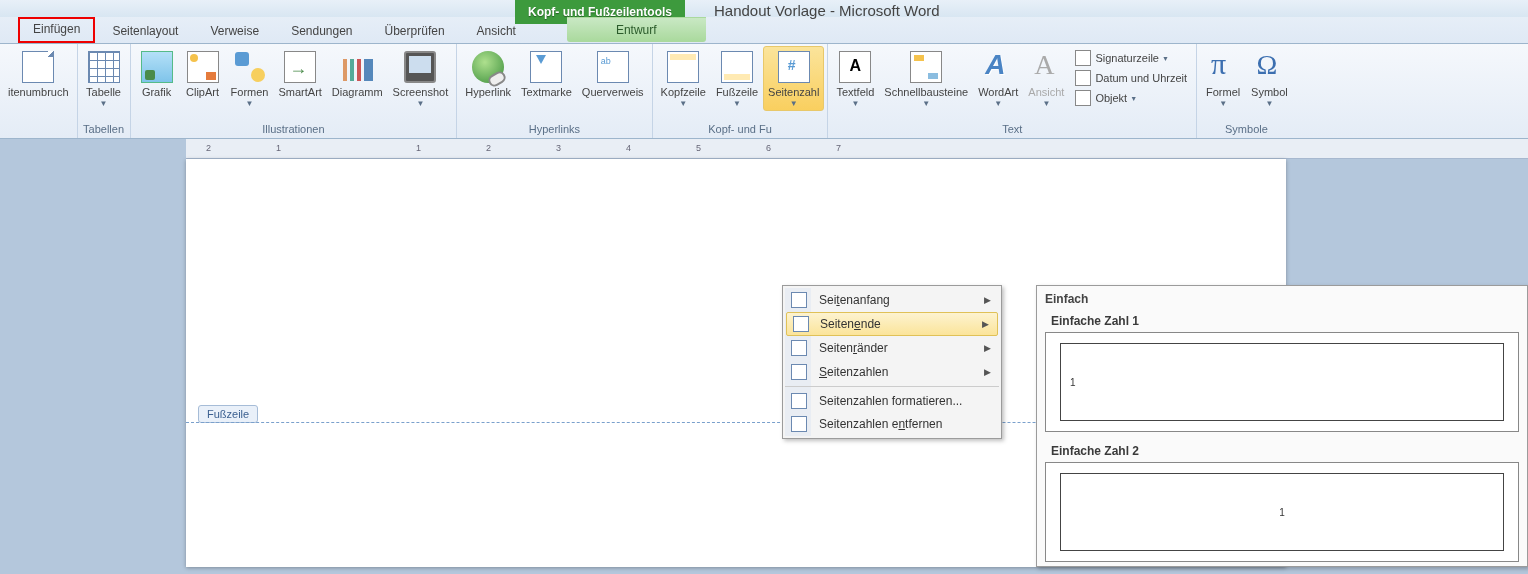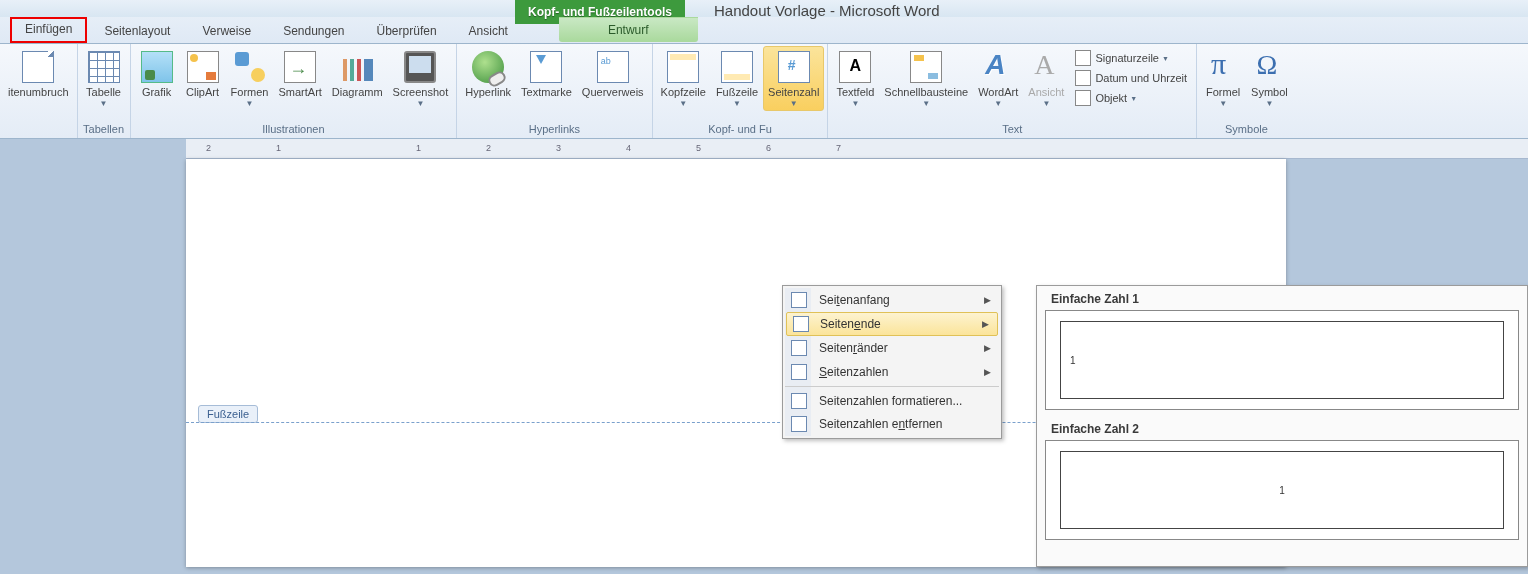--- a/index.html
+++ b/index.html
@@ -4,21 +4,21 @@
 <style>
 * { margin: 0; padding: 0; box-sizing: border-box; font-family: "Segoe UI", Tahoma, sans-serif; }
 body { width: 1528px; height: 574px; background: #b4c7dc; overflow: hidden; font-size: 12px; }
 
 
 .title-bar { height: 17px; background: linear-gradient(#e8f0f8,#d8e6f2); display: flex; align-items: center; position: relative; }
 .contextual-tab-title { position: absolute; left: 515px; top: 0; width: 170px; height: 24px; background: #3d9a3d; color: #fff; text-align: center; font-size: 12px; line-height: 24px; font-weight: bold; text-shadow: 0 1px 1px rgba(0,0,0,.4); }
 .window-title { position: absolute; left: 714px; top: 2px; font-size: 15px; color: #444; }
 
 
-.ribbon-tabs { height: 27px; background: linear-gradient(#e6eef7,#dfe9f5); display: flex; align-items: flex-end; padding-left: 10px; border-bottom: 1px solid #9db5cc; }
+.ribbon-tabs { height: 27px; background: linear-gradient(#e6eef7,#dfe9f5); display: flex; align-items: flex-end; padding-left: 18px; border-bottom: 1px solid #9db5cc; }
 .ribbon-tab { padding: 5px 14px 5px; color: #444; cursor: pointer; border: 1px solid transparent; border-bottom: none; margin-right: 2px; }
 .ribbon-tab.highlight { border: 2px solid #e00; padding: 3px 13px 5px; }
 .ribbon-tab.context { background: linear-gradient(#c9e8c4,#a9d99c); color: #2b5b2b; padding-left: 48px; padding-right: 48px; border-radius: 0 0 3px 3px; position: relative; top: -1px; margin-top: 44px; }
 
 
 .ribbon { height: 95px; background: linear-gradient(#f5f8fc,#e4ecf6); border-bottom: 1px solid #9db5cc; display: flex; }
 .group { border-right: 1px solid #c5d4e6; display: flex; flex-direction: column; }
 .group-buttons { flex: 1; display: flex; align-items: flex-start; padding: 2px 3px 0; }
 .group-label { text-align: center; font-size: 11px; color: #5a6f87; padding: 2px 0 3px; }
 .btn-large { display: flex; flex-direction: column; align-items: center; padding: 2px 4px; text-align: center; min-width: 46px; cursor: pointer; border: 1px solid transparent; border-radius: 3px; }
@@ -322,20 +322,21 @@
       <span class="m-icon"></span>
       <span>Seitenzahlen formatieren...</span>
     </div>
     <div class="menu-item">
       <span class="m-icon"></span>
       <span>Seitenzahlen e<span class="underline">n</span>tfernen</span>
     </div>
   </div>
 
   <div class="gallery">
+    <div class="gallery-category">Einfach</div>
 
     <div class="gallery-item-label">Einfache Zahl 1</div>
     <div class="gallery-preview">
       <div class="bl"></div>
         <div class="bl2"></div>
         <div class="bl-v1"></div>
         <div class="bl-v2"></div>
       <span class="pno left">1</span>
     </div>
 

